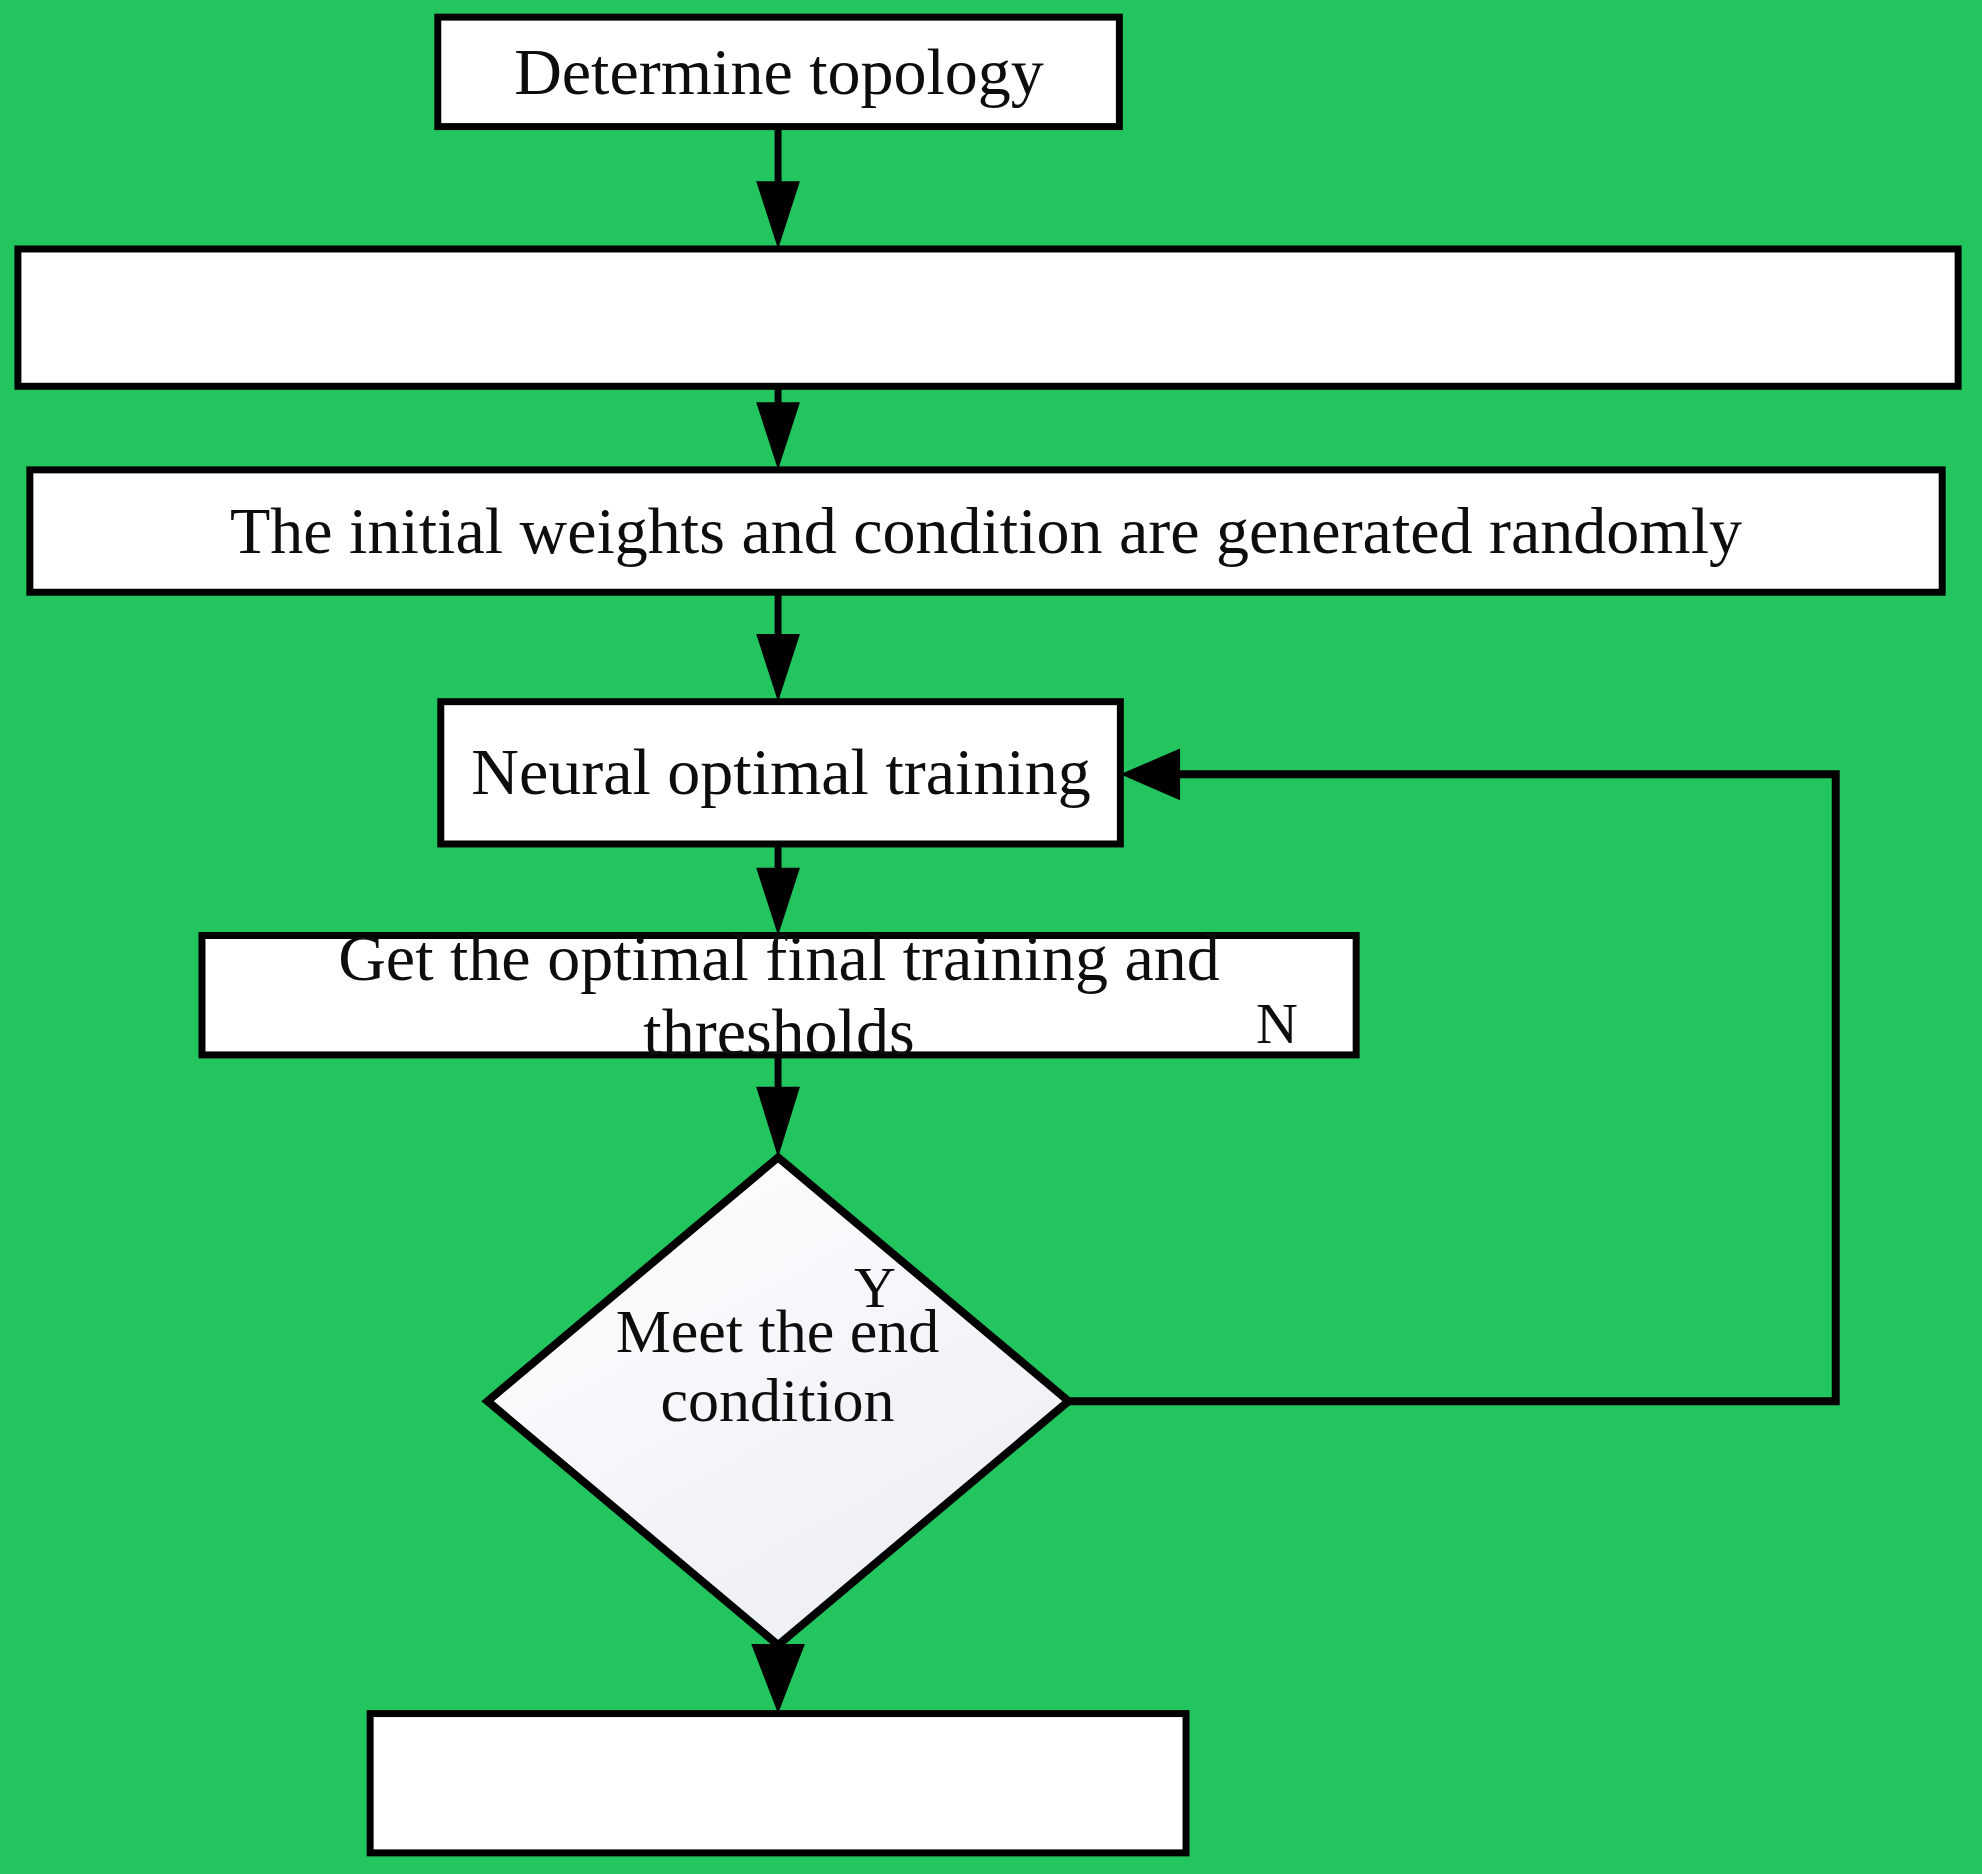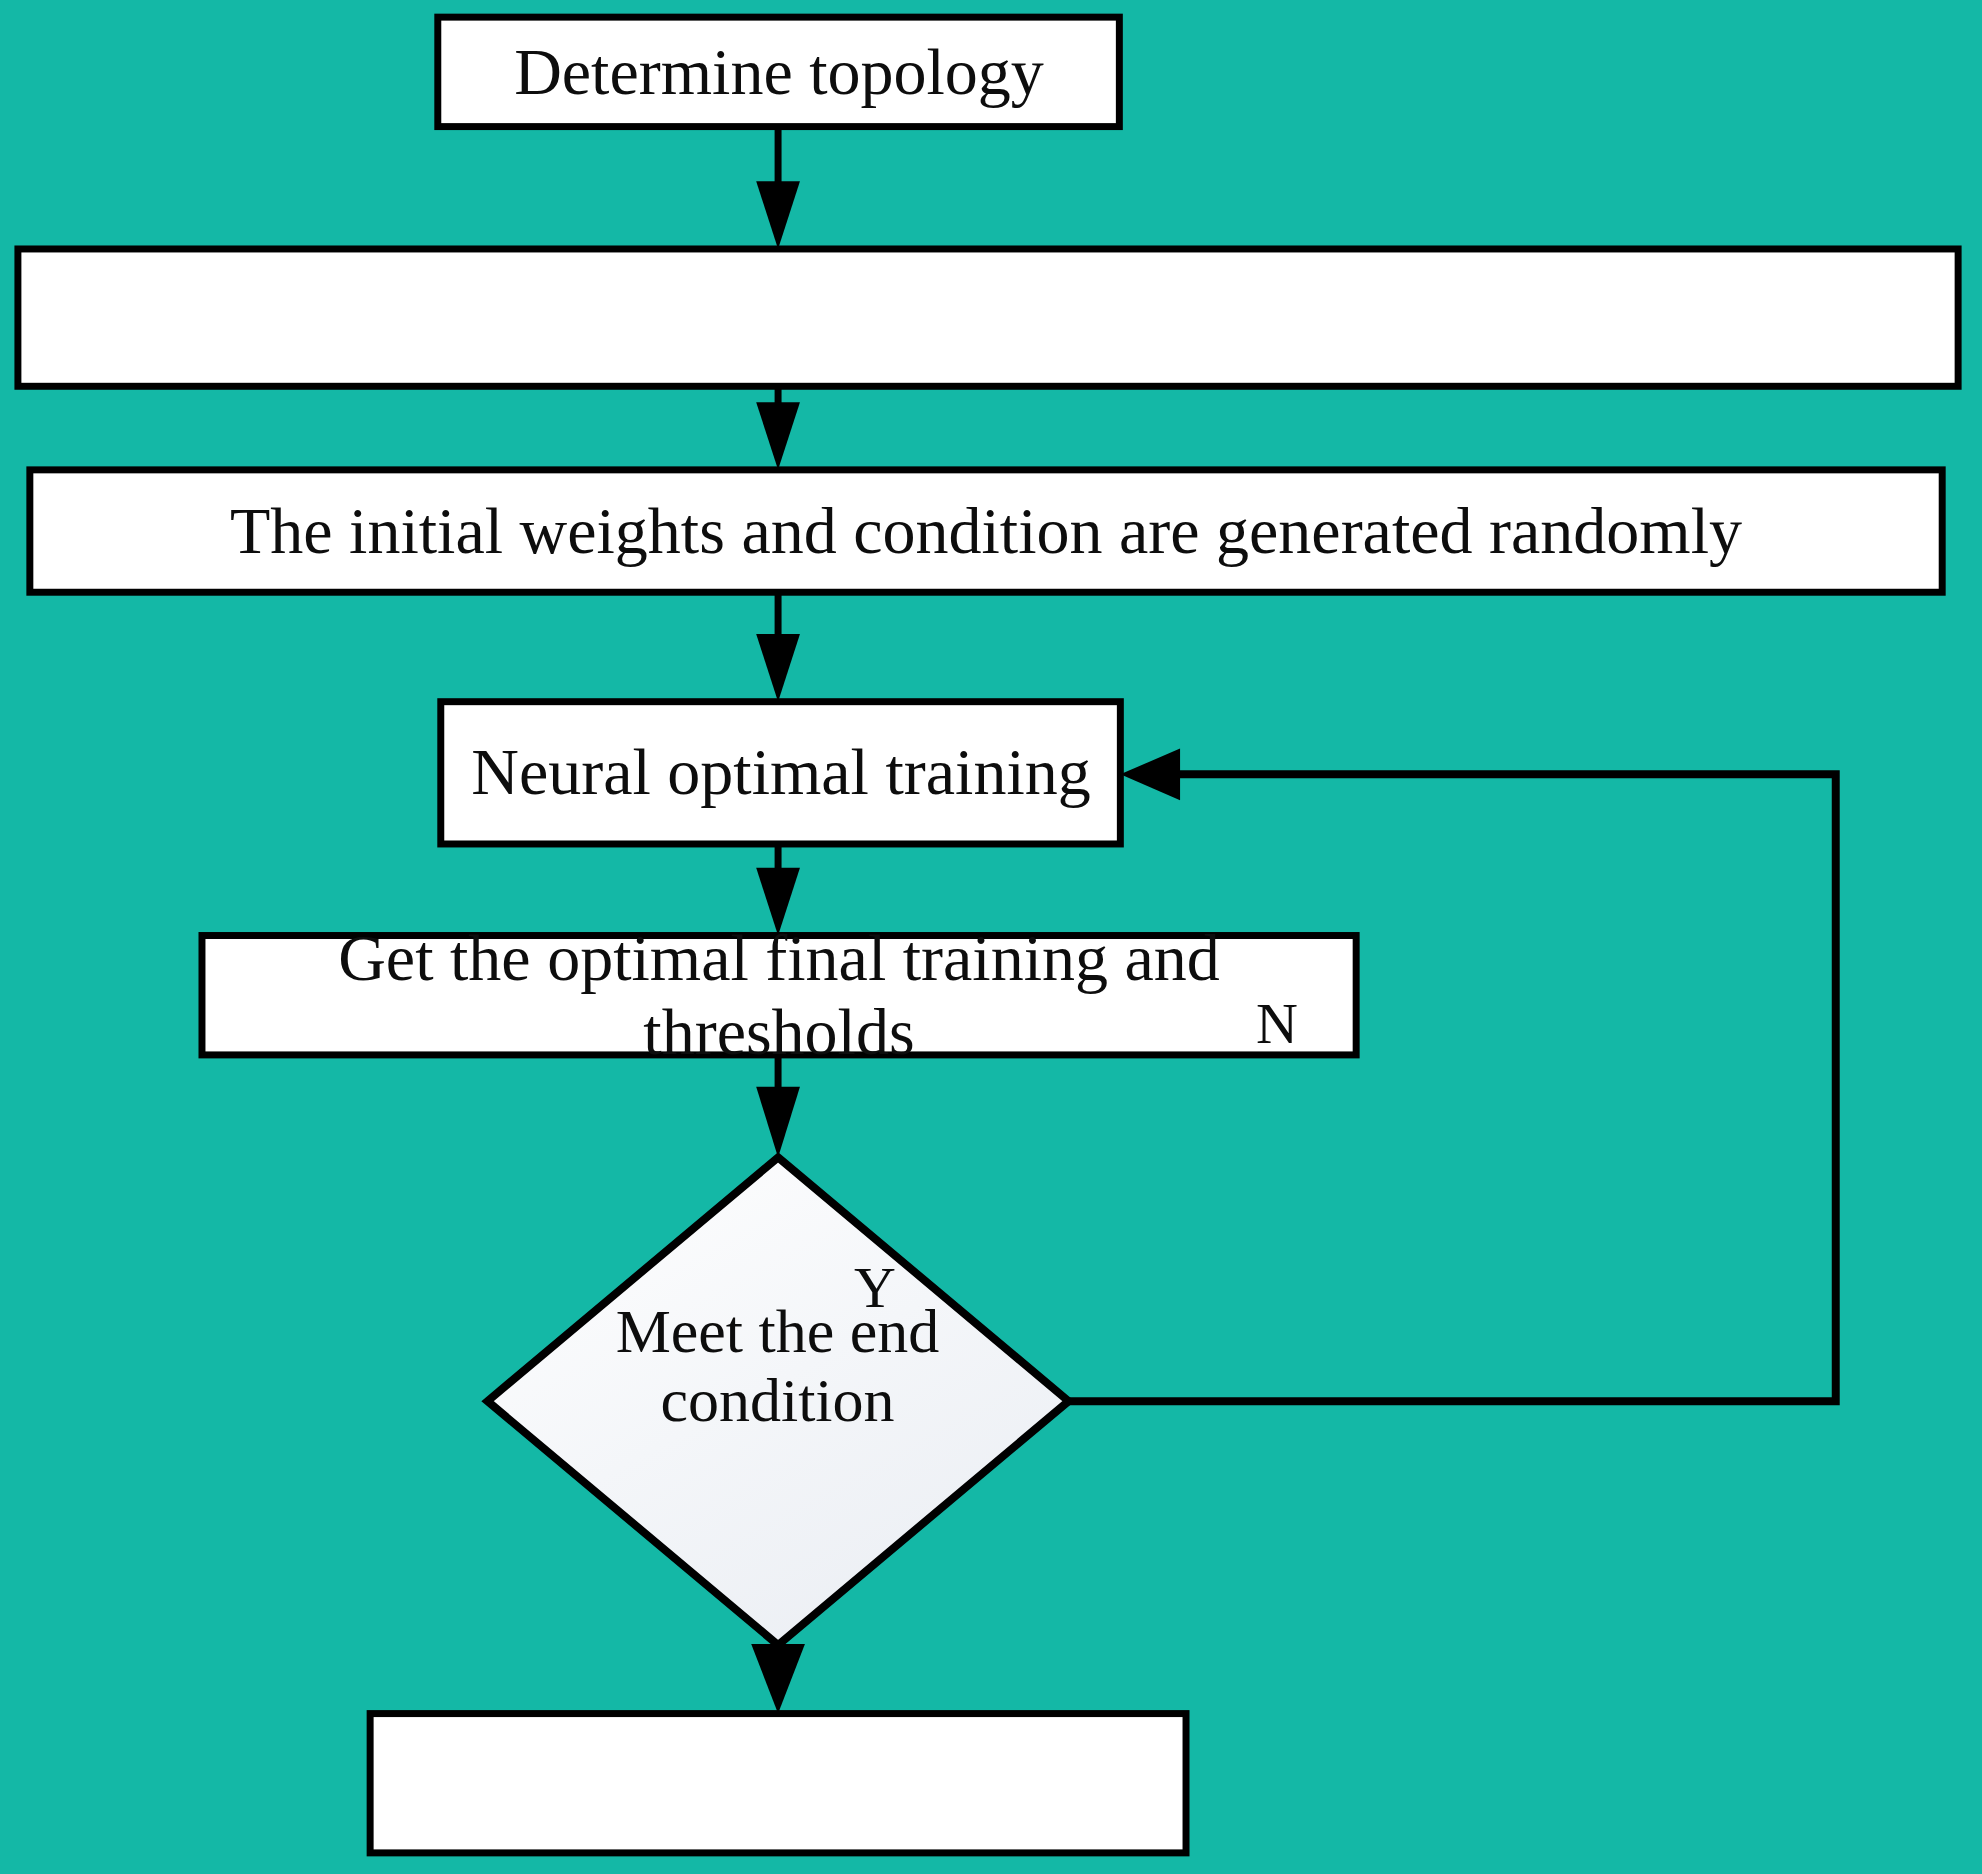--- a/index.html
+++ b/index.html
@@ -5,21 +5,21 @@
 <style>
   html, body {
     margin: 0;
     padding: 0;
     background: #ffffff;
   }
   #canvas {
     position: relative;
     width: 1982px;
     height: 1875px;
-    background: #14b8a6;
+    background: #22c55e;
     font-family: "Liberation Serif", "DejaVu Serif", serif;
     overflow: hidden;
   }
   .flow-svg {
     position: absolute;
     top: 0;
     left: 0;
     width: 1982px;
     height: 1875px;
   }

